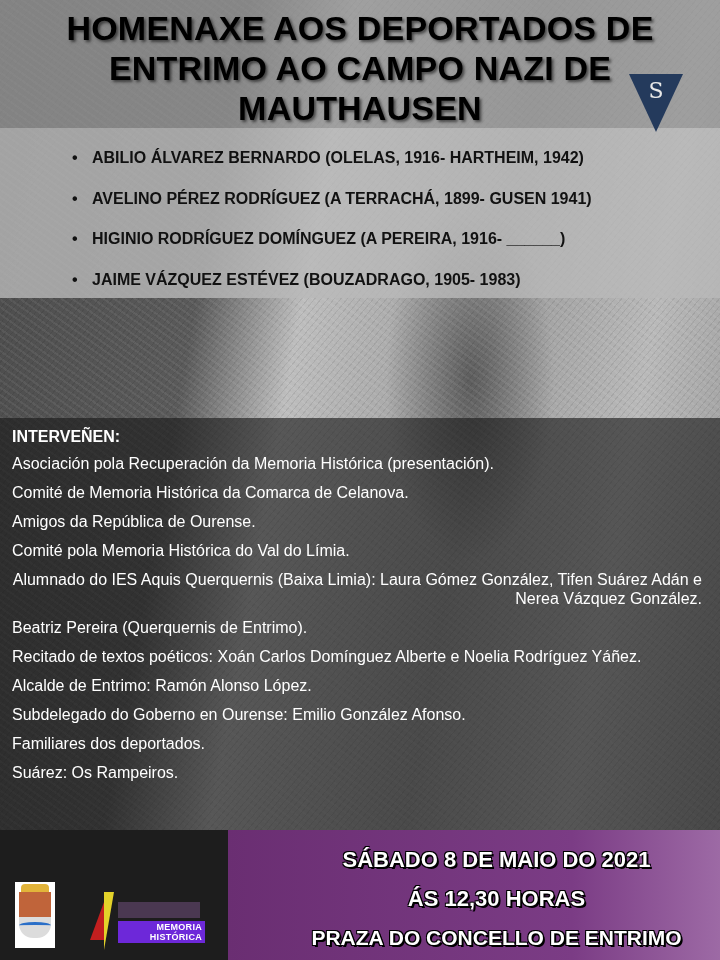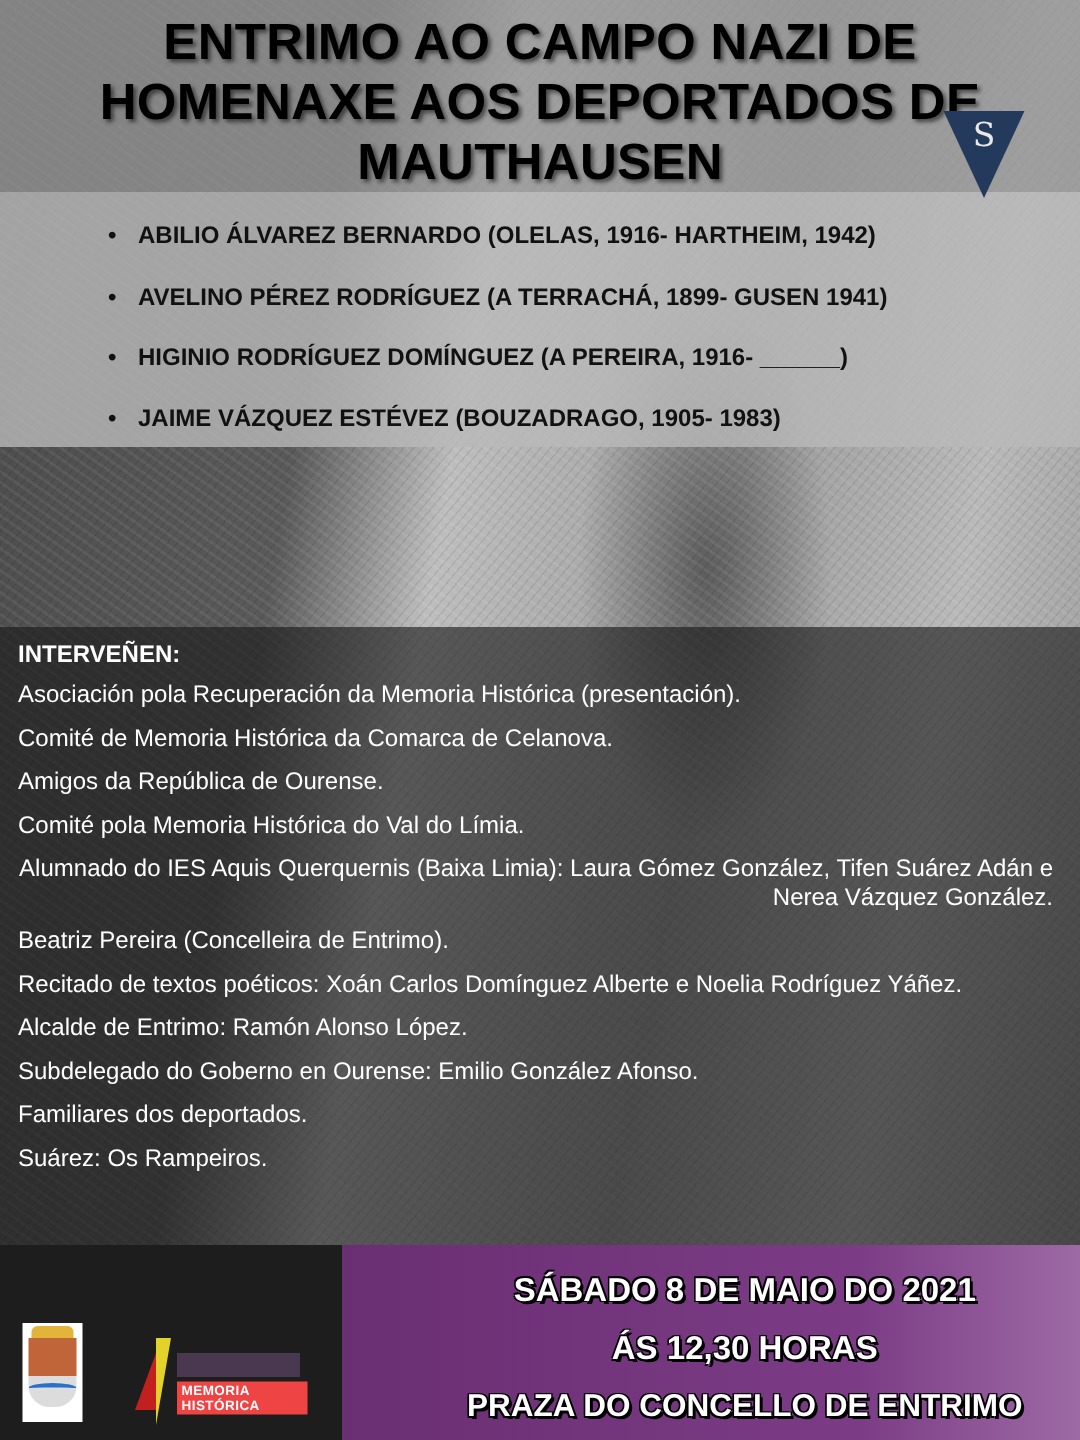--- a/index.html
+++ b/index.html
@@ -28,61 +28,61 @@
   .intervene{position:absolute;left:12px;top:426px;color:#fff;font-size:16px;}
   .intervene .h{font-weight:bold;height:28px;line-height:22px;}
   .intervene .it{line-height:19px;margin-bottom:10px;width:700px;}
   .logo-shield{position:absolute;left:15px;top:882px;width:40px;height:66px;background:#fff;}
   .shield-inner{position:absolute;left:4px;top:10px;width:32px;height:46px;border-radius:0 0 14px 14px;background:linear-gradient(#c0643a 0 55%, #dcdcdc 55% 100%);}
   .shield-wave{position:absolute;left:4px;top:40px;width:32px;height:4px;border-top:3px solid #2a6fc8;border-radius:50%;}
   .shield-crown{position:absolute;left:6px;top:2px;width:28px;height:8px;background:#e2b43a;border-radius:4px 4px 0 0;}
   .logo-mem{position:absolute;left:90px;top:880px;width:115px;height:70px;}
   .mem-red{position:absolute;left:0;top:22px;width:0;height:0;border-right:14px solid #c21f1f;border-top:38px solid transparent;}
   .mem-yellow{position:absolute;left:14px;top:12px;width:0;height:0;border-left:10px solid #e3d22a;border-bottom:58px solid transparent;}
-  .mem-label{position:absolute;left:28px;top:41px;background:#ef4444;color:#fff;font-size:9px;font-weight:bold;padding:1px 3px;letter-spacing:.3px;}
+  .mem-label{position:absolute;left:28px;top:41px;background:#6d28d9;color:#fff;font-size:9px;font-weight:bold;padding:1px 3px;letter-spacing:.3px;text-align:right;}
   .mem-faint{position:absolute;left:28px;top:22px;width:82px;height:16px;background:rgba(160,110,180,.35);}
   .event{position:absolute;left:228px;top:840px;width:537px;text-align:center;color:#fff;font-weight:bold;font-size:22px;
     text-shadow:2px 2px 0 #000,-1px -1px 0 #000,1px -1px 0 #000,-1px 1px 0 #000;}
   .event div{height:39px;line-height:39px;}
   .event .place{font-size:21px;}
 </style>
 </head>
 <body>
 
 <div class="photo"></div>
 <div class="top-band"></div>
 <div class="names-band"></div>
 <div class="dark-band"></div>
 <div class="bottom-left"></div>
 <div class="bottom-right"></div>
 
 <h1 class="title" style="margin:0;">
+  <span>HOMENAXE AOS DEPORTADOS DE</span>
   <span>ENTRIMO AO CAMPO NAZI DE</span>
-  <span>HOMENAXE AOS DEPORTADOS DE</span>
   <span>MAUTHAUSEN</span>
 </h1>
 
 <div class="badge"></div>
 <div class="badge-s">S</div>
 
 <ul class="names">
   <li><span class="dot">•</span><span>ABILIO ÁLVAREZ BERNARDO (OLELAS, 1916- HARTHEIM, 1942)</span></li>
   <li><span class="dot">•</span><span>AVELINO PÉREZ RODRÍGUEZ (A TERRACHÁ, 1899- GUSEN 1941)</span></li>
   <li><span class="dot">•</span><span>HIGINIO RODRÍGUEZ DOMÍNGUEZ (A PEREIRA, 1916- ______)</span></li>
   <li><span class="dot">•</span><span>JAIME VÁZQUEZ ESTÉVEZ (BOUZADRAGO, 1905- 1983)</span></li>
 </ul>
 
 <div class="intervene">
   <div class="h">INTERVEÑEN:</div>
   <div class="it">Asociación pola Recuperación da Memoria Histórica (presentación).</div>
   <div class="it">Comité de Memoria Histórica da Comarca de Celanova.</div>
   <div class="it">Amigos da República de Ourense.</div>
   <div class="it">Comité pola Memoria Histórica do Val do Límia.</div>
   <div class="it" style="width:690px;text-align:right;">Alumnado do IES Aquis Querquernis (Baixa Limia): Laura Gómez González, Tifen Suárez Adán e Nerea Vázquez González.</div>
-  <div class="it">Beatriz Pereira (Concelleira de Entrimo).</div>
+  <div class="it">Beatriz Pereira (Querquernis de Entrimo).</div>
   <div class="it" style="width:660px;">Recitado de textos poéticos: Xoán Carlos Domínguez Alberte e Noelia Rodríguez Yáñez.</div>
   <div class="it">Alcalde de Entrimo: Ramón Alonso López.</div>
   <div class="it">Subdelegado do Goberno en Ourense: Emilio González Afonso.</div>
   <div class="it">Familiares dos deportados.</div>
   <div class="it">Suárez: Os Rampeiros.</div>
 </div>
 
 <div class="logo-shield">
   <div class="shield-crown"></div>
   <div class="shield-inner"></div>

